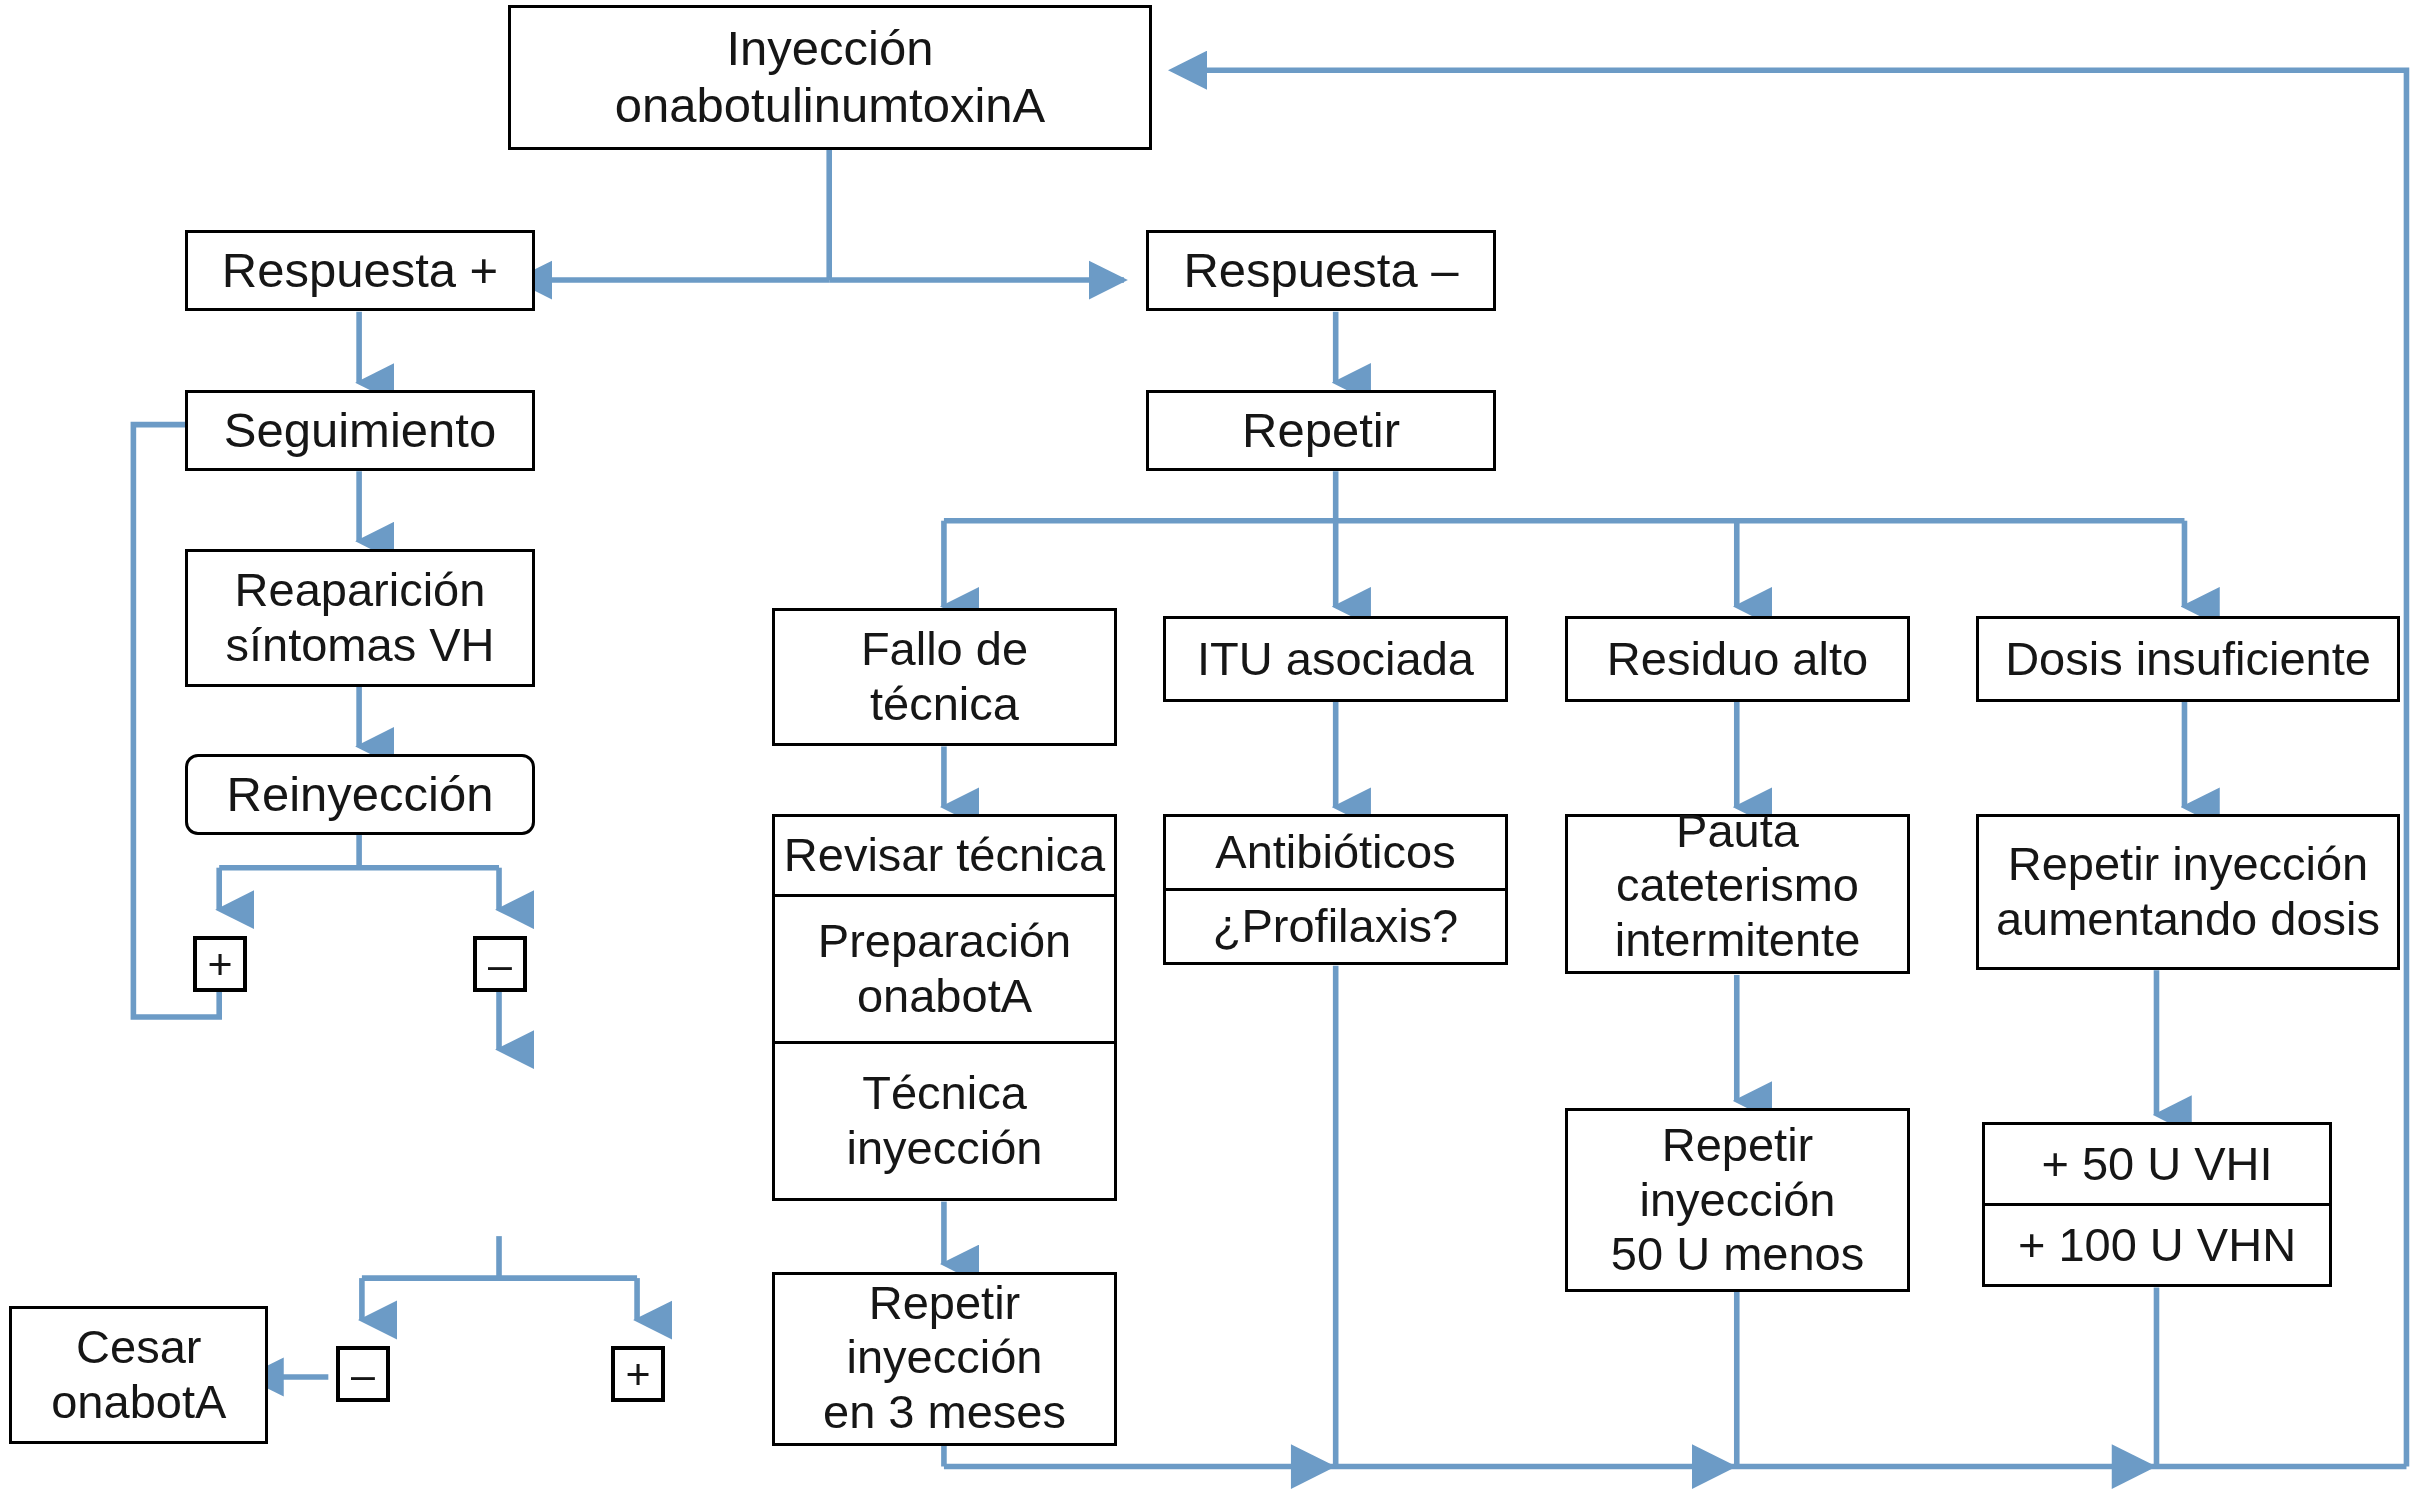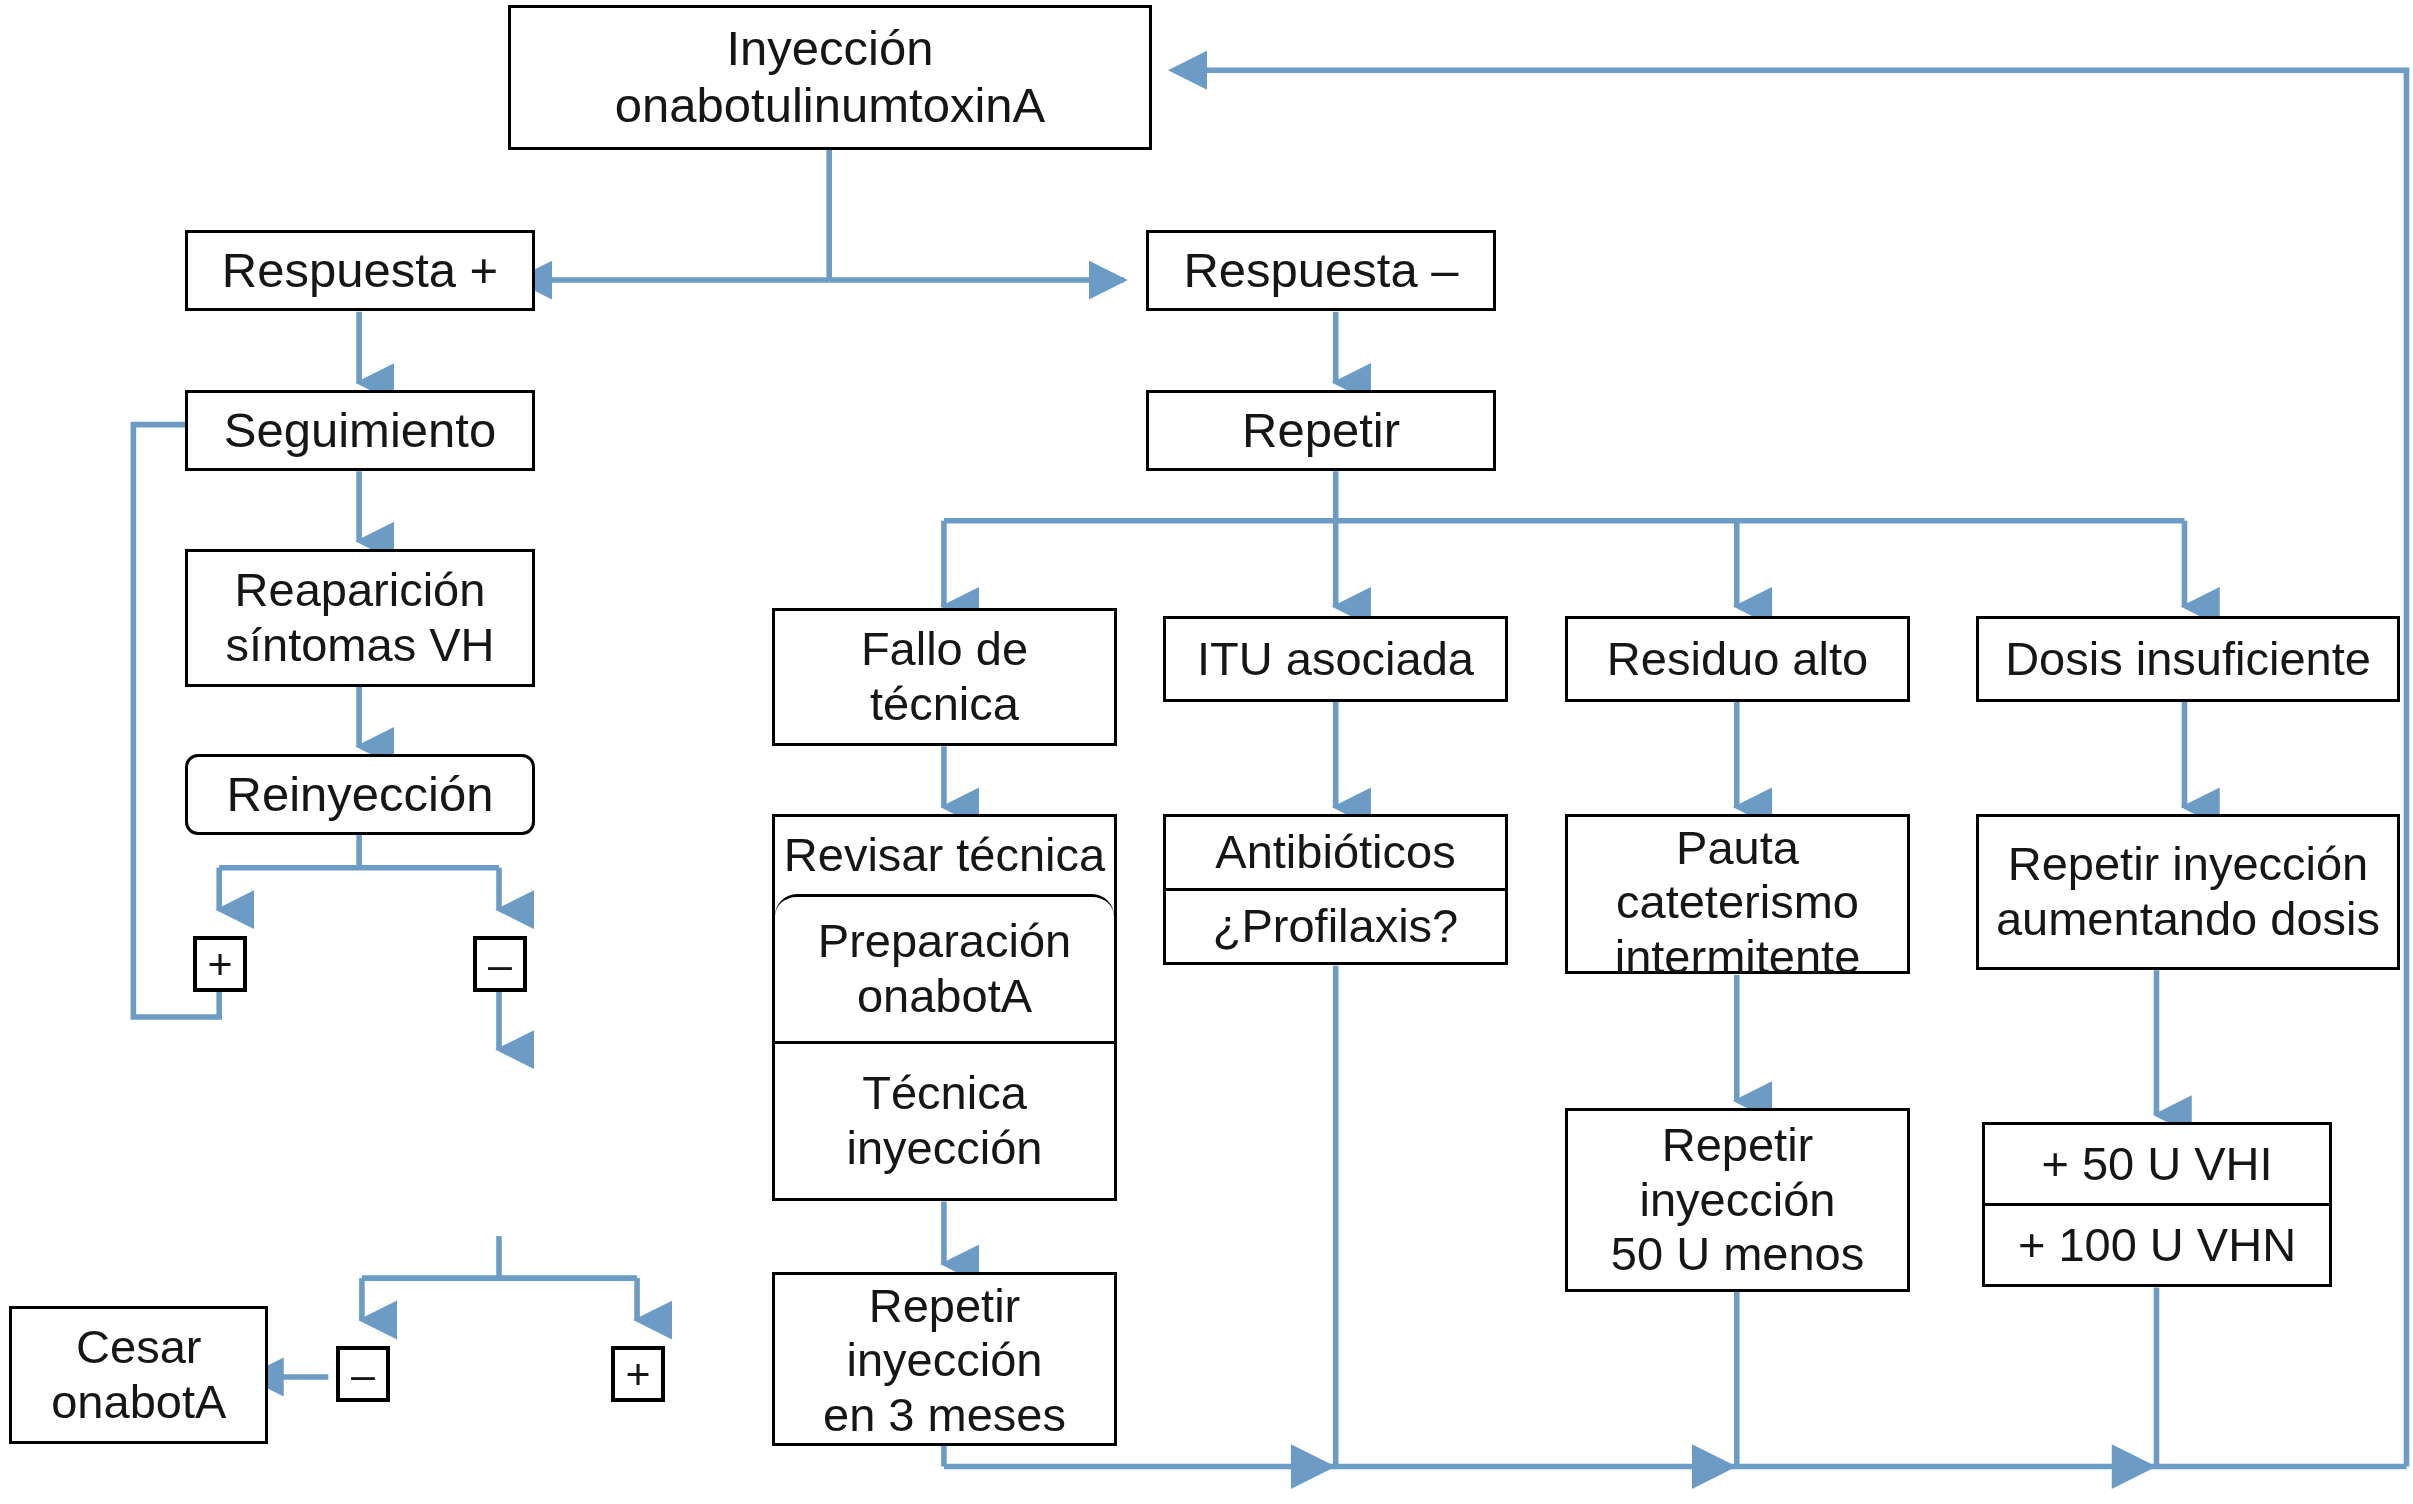--- a/index.html
+++ b/index.html
@@ -10,21 +10,21 @@
     font-family:"Liberation Sans","DejaVu Sans",sans-serif;
     overflow:hidden;
   }
   .box{
     position:absolute;
     box-sizing:border-box;
     border:3.7px solid #000000;
     background:#ffffff;
     display:flex;
     flex-direction:column;
-    justify-content:flex-start;
+    justify-content:flex-end;
     align-items:center;
     text-align:center;
     color:#161616;
     z-index:5;
   }
   .box .row{
     width:100%;
     box-sizing:border-box;
     display:flex;
     align-items:center;
@@ -193,21 +193,21 @@
 onabotA</div>
   </div>
 
   <div class="box" style="left:772px;top:608px;width:345px;height:138px;">
     <div class="row f50">Fallo de
 técnica</div>
   </div>
 
   <div class="box" style="left:772px;top:814px;width:345px;height:387px;">
     <div class="row f50" style="flex:0 0 77px;">Revisar técnica</div>
-    <div class="row f50" style="flex:0 0 147px;border-radius:22px;">Preparación
+    <div class="row f50" style="flex:0 0 147px;">Preparación
 onabotA</div>
     <div class="row f50">Técnica
 inyección</div>
   </div>
 
   <div class="box" style="left:772px;top:1272px;width:345px;height:174px;">
     <div class="row f50">Repetir
 inyección
 en 3 meses</div>
   </div>

